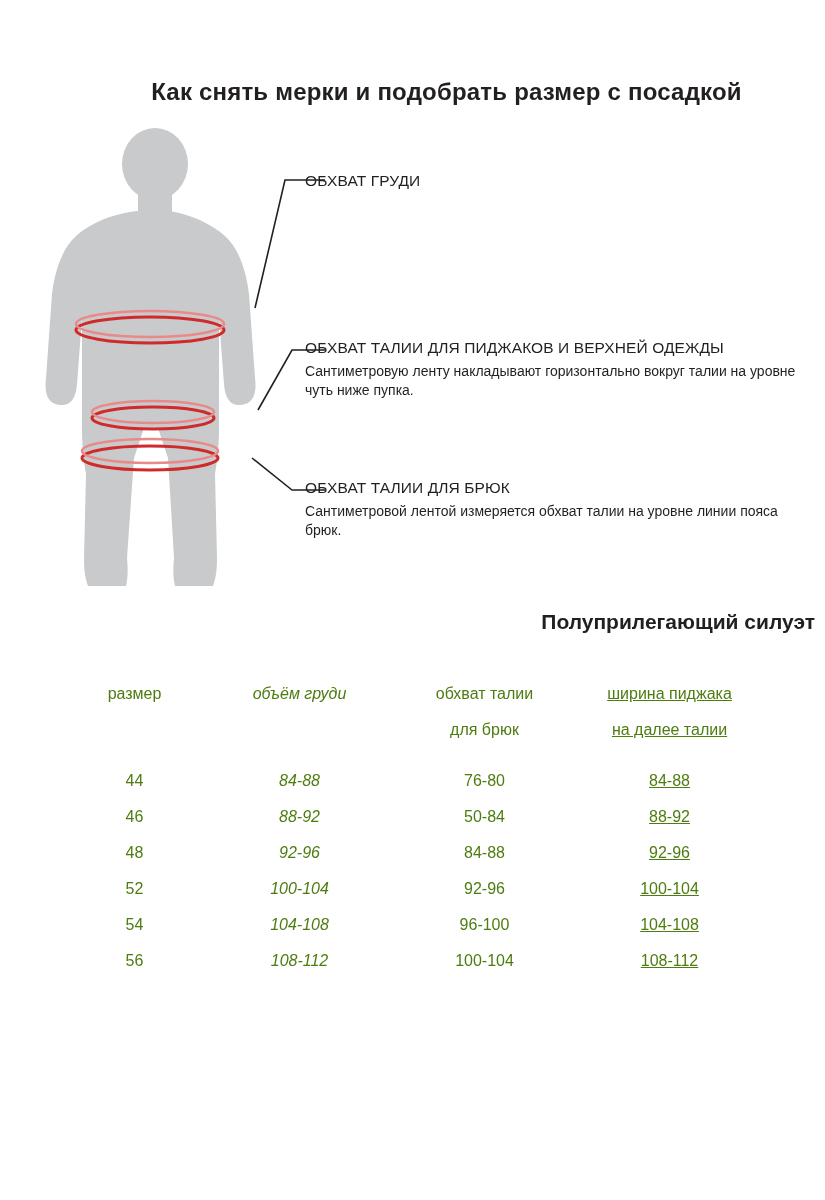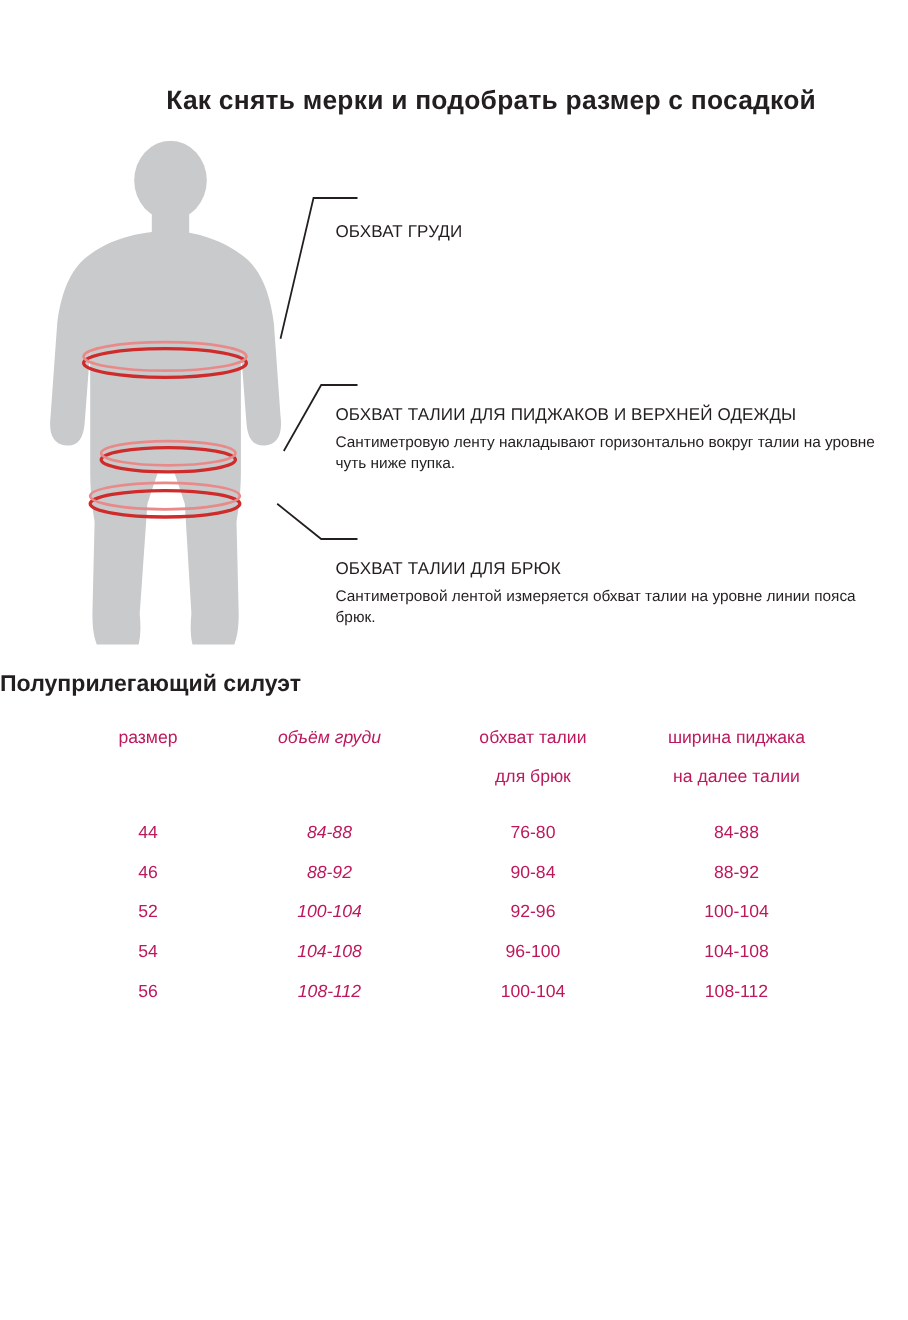--- a/index.html
+++ b/index.html
@@ -41,21 +41,20 @@
     left: 22px;
     top: 128px;
     width: 290px;
     height: 470px;
   }
 
   
   .callout {
     position: absolute;
     width: 500px;
-    margin-top: 30px;
   }
   .callout .head {
     font-size: 15.5px;
     color: #231f20;
     letter-spacing: 0.1px;
     white-space: nowrap;
   }
   .callout .body {
     font-size: 14px;
     line-height: 19px;
@@ -65,34 +64,34 @@
   #callout-chest { left: 305px; top: 172px; }
   #callout-jacket-waist { left: 305px; top: 339px; }
   #callout-trouser-waist { left: 305px; top: 479px; }
 
   
   .table-title {
     position: absolute;
     left: 0;
     top: 610px;
     width: 815px;
-    text-align: left;
+    text-align: right;
     font-size: 21px;
     font-weight: bold;
     color: #231f20;
   }
 
   table.size-table {
     position: absolute;
     left: 62px;
-    top: 658px;
+    top: 681px;
     width: 700px;
     border-collapse: collapse;
     font-size: 16px;
-    color: #be185d;
+    color: #4d7c0f;
   }
   table.size-table th {
     font-weight: normal;
     padding: 0;
     vertical-align: top;
   }
   .hdr-line1 {
     height: 36px;
     line-height: 26px;
   }
@@ -101,21 +100,21 @@
     line-height: 26px;
   }
   table.size-table td {
     text-align: center;
     padding: 8px 0 9px 0;
     height: 19px;
   }
   th.c0, td.c0 { width: 145px; text-align: center; }
   th.c1, td.c1 { width: 185px; text-align: center; font-style: italic; }
   th.c2, td.c2 { width: 185px; text-align: center; }
-  th.c3, td.c3 { width: 185px; text-align: center; }
+  th.c3, td.c3 { width: 185px; text-align: center; text-decoration: underline; }
 </style>
 </head>
 <body>
 
 <div class="page">
 
   <div class="title">Как снять мерки и подобрать размер с посадкой</div>
 
   <div class="figure-wrap">
     <svg width="290" height="470" viewBox="0 0 290 470">
@@ -207,22 +206,28 @@
     <tbody>
       <tr>
         <td class="c0">44</td>
         <td class="c1">84-88</td>
         <td class="c2">76-80</td>
         <td class="c3">84-88</td>
       </tr>
       <tr>
         <td class="c0">46</td>
         <td class="c1">88-92</td>
-        <td class="c2">90-84</td>
+        <td class="c2">50-84</td>
         <td class="c3">88-92</td>
+      </tr>
+      <tr>
+        <td class="c0">48</td>
+        <td class="c1">92-96</td>
+        <td class="c2">84-88</td>
+        <td class="c3">92-96</td>
       </tr>
       <tr>
         <td class="c0">52</td>
         <td class="c1">100-104</td>
         <td class="c2">92-96</td>
         <td class="c3">100-104</td>
       </tr>
       <tr>
         <td class="c0">54</td>
         <td class="c1">104-108</td>

